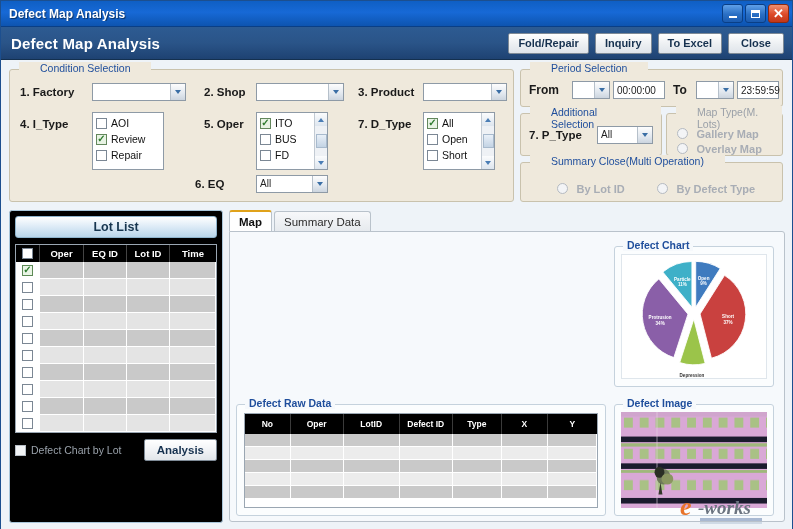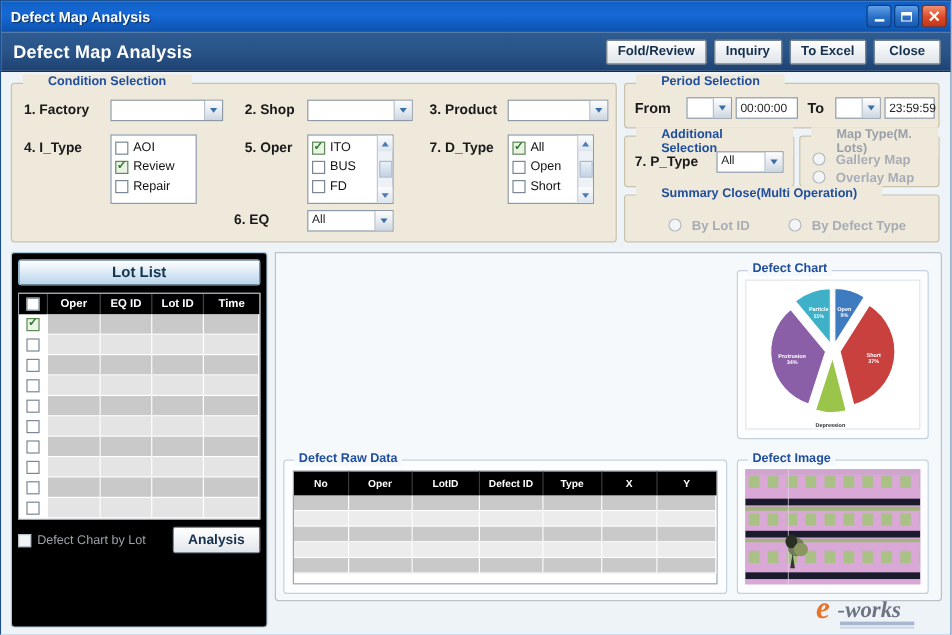--- a/index.html
+++ b/index.html
@@ -67,21 +67,21 @@
   
   .content { position:relative; padding:5px 6px; background:#eef3f8; height:470px; }
 
   .fieldset {
     position:absolute;
     border:1px solid #c9c2ad; border-radius:3px;
     background:#efe9dc;
   }
   .fs-legend {
     position:absolute; top:-8px; left:9px;
-    font-size:10.5px; font-weight:bold; color:#1f4e9c;
+    font-size:10.5px; font-weight:normal; color:#1f4e9c;
     background:#efe9dc; padding:0 21px;
   }
   .fs-legend.grey { color:#9aa0a8; }
 
   
   #condsel { left:8px; top:9px; width:505px; height:133px; }
   .lbl { font-size:11.5px; font-weight:bold; color:#1a1a1a; position:absolute; }
 
   select.combo, .combo {
     position:absolute; height:18px; font-size:10px;
@@ -263,21 +263,21 @@
         </div>
       <div class="wbtn close">
           <span class="glyph-x">✕</span>
         </div>
     </div>
   </div>
 
   <div class="apphead">
     <h1>Defect Map Analysis</h1>
     <div class="hbtns">
-      <div class="hbtn">Fold/Review</div>
+      <div class="hbtn">Fold/Repair</div>
       <div class="hbtn">Inquiry</div>
       <div class="hbtn">To Excel</div>
       <div class="hbtn">Close</div>
     </div>
   </div>
 
   <div class="content">
 
     <div class="fieldset" id="condsel">
       <span class="fs-legend">Condition Selection</span>
@@ -567,20 +567,24 @@
       </div>
 
       <div class="lot-foot">
         <span class="cbx3"></span>
         <span class="fl">Defect Chart by Lot</span>
         <div class="analysis-btn">Analysis</div>
       </div>
     </div>
 
     <div id="mainpanel">
+      <div class="tabstrip">
+        <div class="tab active">Map</div>
+        <div class="tab">Summary Data</div>
+      </div>
 
       <div class="tabbody">
 
 
         <div class="panel" id="defraw">
           <span class="panel-legend">Defect Raw Data</span>
           <div class="rawgrid">
             <div class="rawhead">
               <div class="th" style="width:13%;">No</div>
               <div class="th" style="width:15%;">Oper</div>

